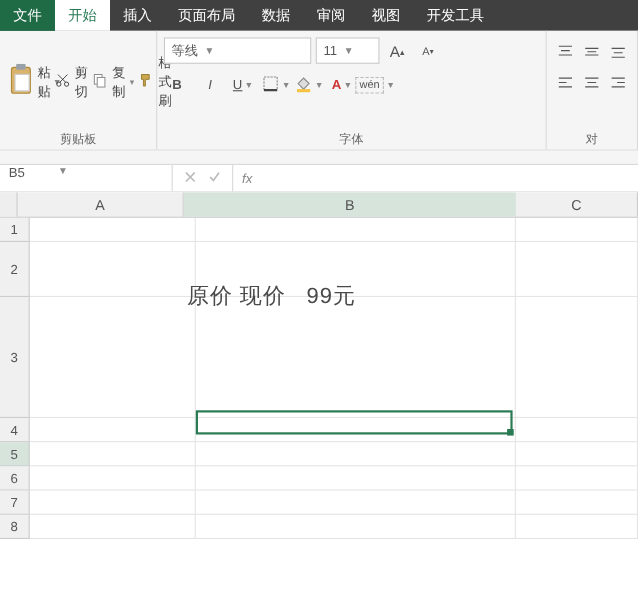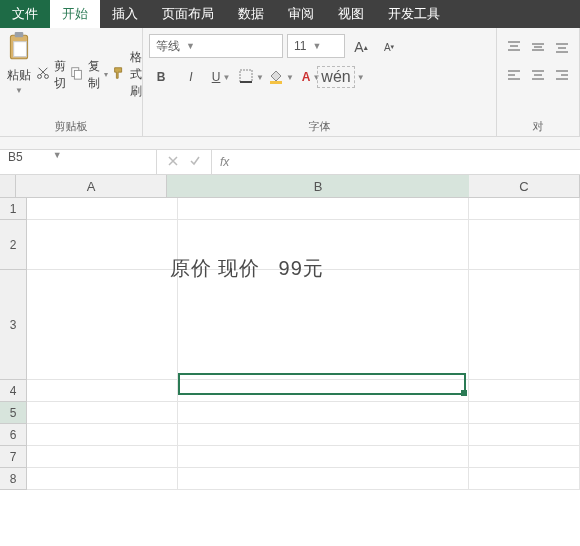--- a/index.html
+++ b/index.html
@@ -4,36 +4,36 @@
 <style>
 html,body{margin:0;padding:0;font-family:"Microsoft YaHei","Segoe UI",sans-serif;font-size:12px;color:#444;background:#fff;width:580px;height:546px;overflow:hidden}
 .tabs{display:flex;background:#404040;height:28px;color:#fff;align-items:stretch}
 .tab{padding:0 12px;display:flex;align-items:center;cursor:pointer;font-size:13px}
 .tab.file{background:#1e6b46}
 .tab.active{background:#fff;color:#2a7a54}
 .ribbon{display:flex;background:#f5f5f5;border-bottom:1px solid #d9d9d9;height:108px}
 .rgroup{border-right:1px solid #d9d9d9;display:flex;flex-direction:column;justify-content:space-between;padding:4px 6px 2px}
 .rgroup-label{text-align:center;font-size:11px;color:#666;padding-top:2px}
 .rtop{display:flex;gap:4px;flex:1}
-.clip-left{display:flex;flex-direction:column;align-items:center;justify-content:flex-start;width:40px;gap:2px}
+.clip-left{display:flex;flex-direction:row;align-items:center;justify-content:space-between;width:40px;gap:2px}
 .clip-icon svg{width:26px;height:30px}
 .clip-right{display:flex;flex-direction:row;gap:4px;justify-content:center}
 .mini{display:flex;align-items:center;gap:4px;cursor:pointer;font-size:12px;color:#444}
 .mini svg{width:14px;height:14px}
 .font-top{display:flex;align-items:flex-end;gap:4px;margin-bottom:6px;height:26px}
 .sel{border:1px solid #c8c8c8;background:#fff;height:22px;display:flex;align-items:center;padding:0 6px;font-size:12px;color:#555}
 .sel .dd{margin-left:6px;color:#888;font-size:9px}
 .font-bot{display:flex;align-items:center;gap:6px;height:26px}
 .ibtn{width:24px;height:22px;display:flex;align-items:center;justify-content:center;cursor:pointer;color:#555}
 .ibtn svg{width:16px;height:16px}
 .split{display:flex;align-items:center;cursor:pointer}
 .split .dd{font-size:8px;color:#888;margin-left:2px}
 .A-big{font-size:14px}
 .A-small{font-size:10px}
-.wen-box{border:1px dashed #bbb;padding:1px 3px;font-size:16px}
+.wen-box{border:1px dashed #bbb;padding:1px 3px;font-size:10px}
 .align-grid{display:flex;gap:2px}
 .namebox{display:flex;height:24px;border-bottom:1px solid #d9d9d9;background:#fff;align-items:stretch}
 .nb{border-right:1px solid #d9d9d9;display:flex;align-items:flex-start;padding:0 8px;font-size:12px;color:#555}
 .nb .dd{margin-left:30px;color:#888;font-size:9px}
 .fx-btns{display:flex;align-items:center;gap:10px;padding:0 10px;border-right:1px solid #d9d9d9;color:#aaa}
 .fx-btns svg{width:12px;height:12px}
 .fx-label{font-style:italic;padding:0 8px;color:#888;display:flex;align-items:center}
 .grid-wrap{position:relative;background:#fff}
 .colhdr{display:flex;height:22px;background:#f0f0f0;border-bottom:1px solid #ccc}
 .corner{width:28px;border-right:1px solid #ccc;background:#eee}

